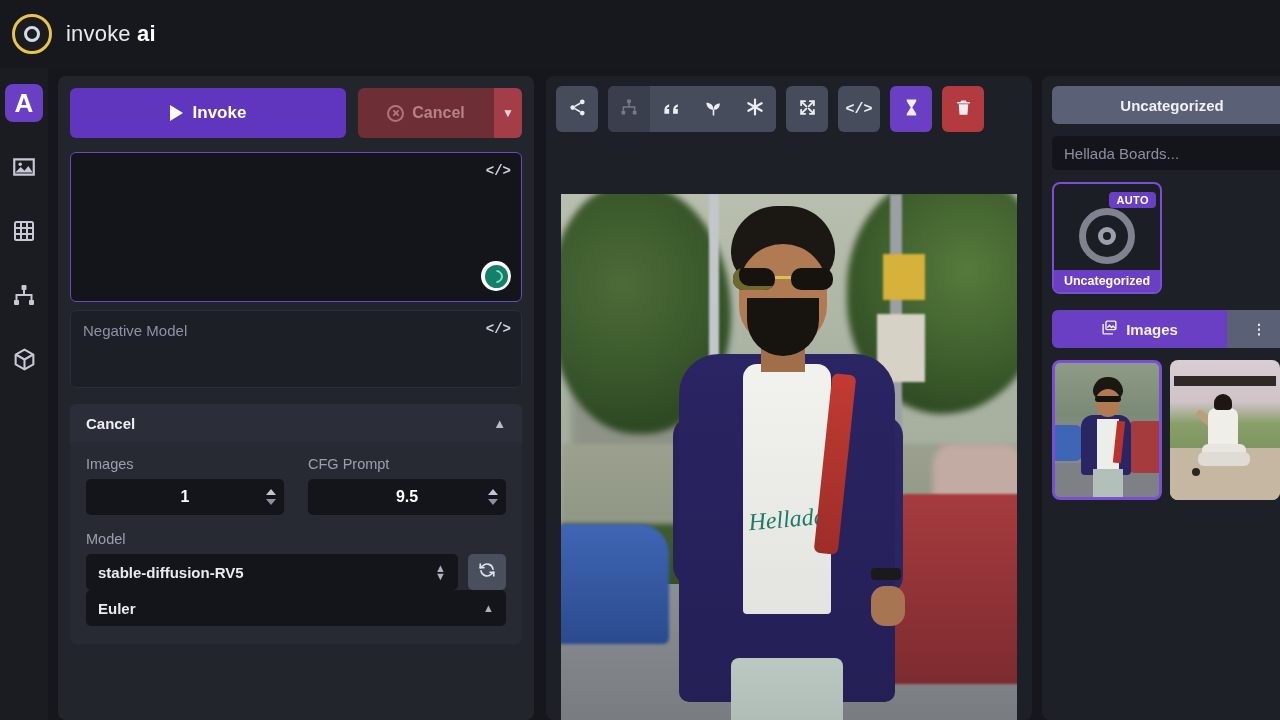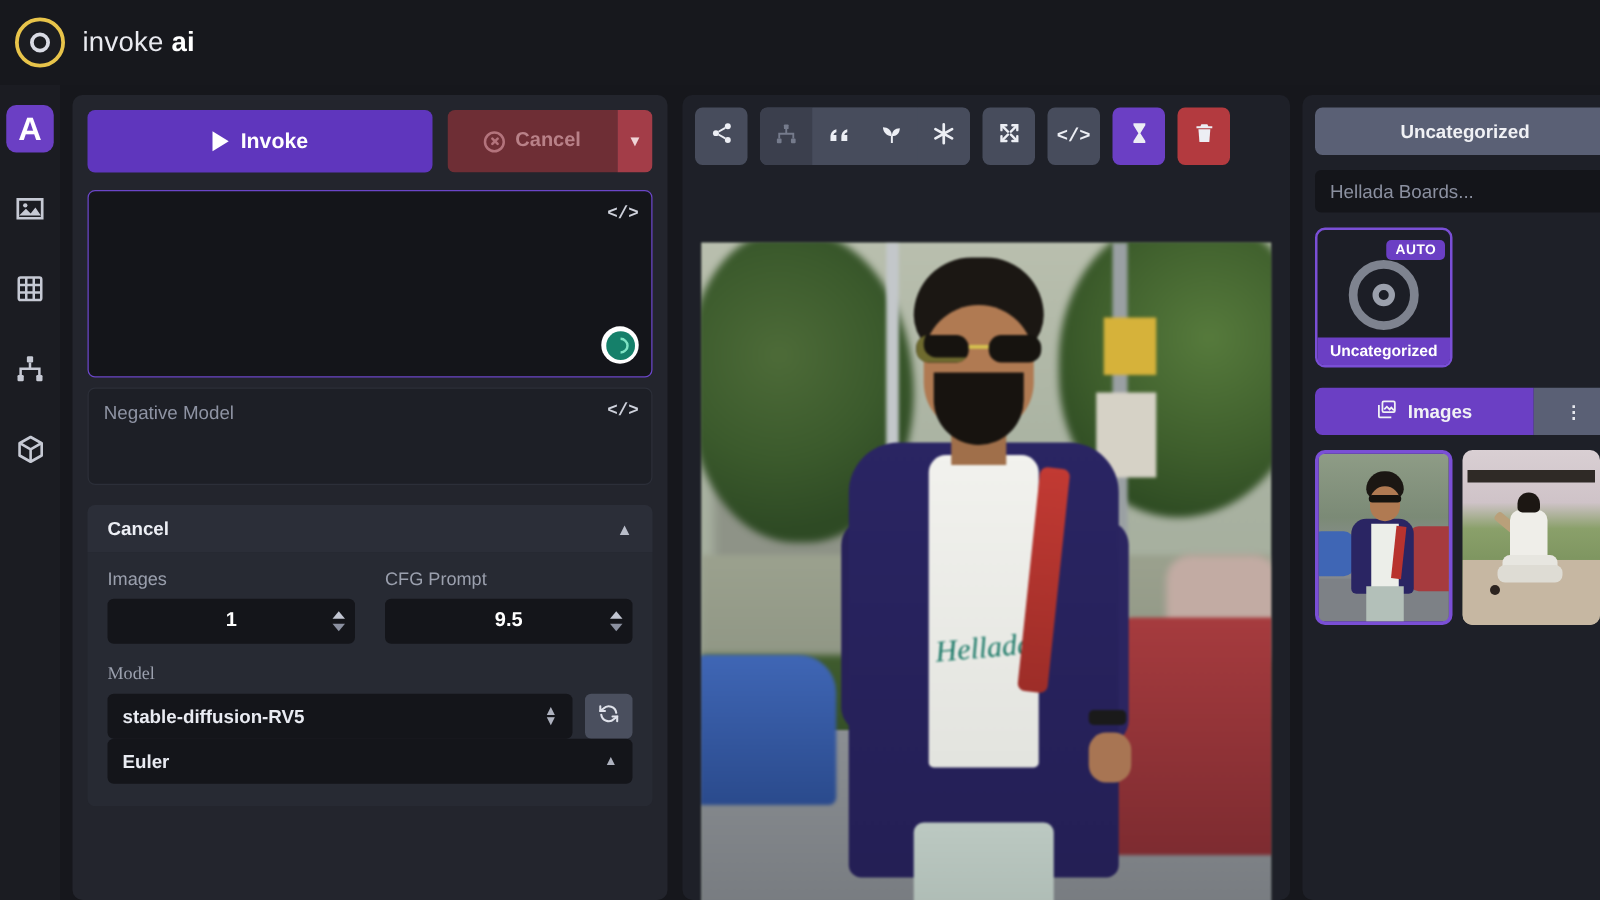--- a/index.html
+++ b/index.html
@@ -127,21 +127,21 @@
   }
   .num-val{ font-size:16px; font-weight:700; color:#fff; }
   .steppers{
     position:absolute; right:8px; top:4px; bottom:4px;
     display:flex; flex-direction:column; justify-content:center; gap:4px; cursor:pointer;
   }
   .st-up,.st-dn{ width:0; height:0; border-left:5px solid transparent; border-right:5px solid transparent; }
   .st-up{ border-bottom:6px solid #c2c6d2; }
   .st-dn{ border-top:6px solid #8b90a0; }
 
-  .sub-label{ font-size:14.5px; color:#9ba0ae; margin:16px 0 7px;font-family:Liberation Serif, serif; }
+  .sub-label{ font-size:14.5px; color:#9ba0ae; margin:16px 0 7px; }
   .model-row{ display:flex; gap:10px; align-items:center; }
   .select{
     flex:1; height:36px; background:#14151a; border-radius:5px;
     display:flex; align-items:center; padding:0 12px; position:relative; cursor:pointer;
   }
   .select-val{ font-size:15px; font-weight:700; color:#e9ebf2; }
   .select-caret{
     position:absolute; right:12px; color:#aeb2bf; font-size:11px; line-height:8px;
     display:flex; flex-direction:column;
   }

